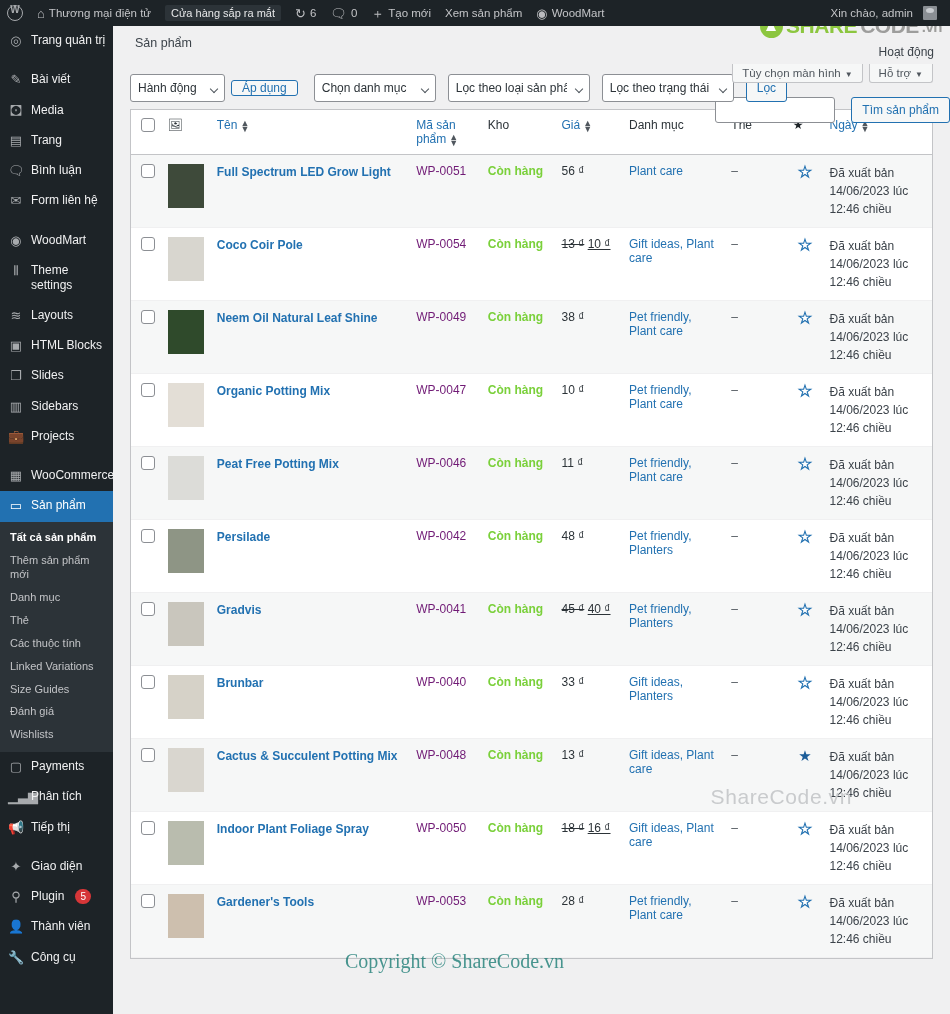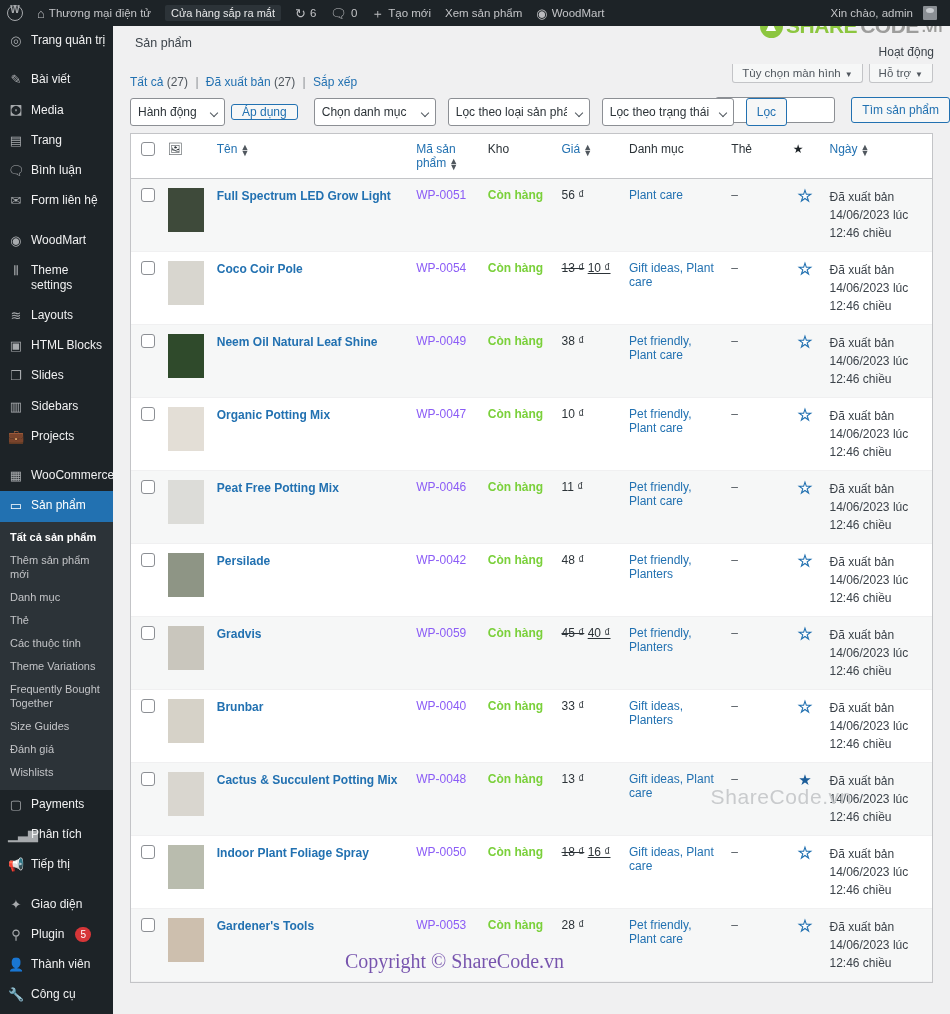--- a/index.html
+++ b/index.html
@@ -140,21 +140,21 @@
   .price-col { width:66px; }
   .cat-col { width:100px; }
   .tag-col { width:60px; }
   .star-col { width:36px; text-align:center; }
   .date-col { width:106px; }
   input[type=checkbox]{
     width:14px;height:14px;border:1px solid #8c8f94;border-radius:3px;background:#fff;
     -webkit-appearance:none;appearance:none;margin:0; vertical-align:top;
   }
   .prod-name { color:#2271b1; font-weight:bold; text-decoration:none; cursor:pointer; line-height:1.4; display:inline-block;}
-  .sku { color:#8b5cf6;margin-left:32px; }
+  .sku { color:#701a75;margin-left:32px; }
   .instock { color:#7ad03a; font-weight:bold; }
   .price .old { text-decoration:line-through; color:#2c3338; }
   .price .new { text-decoration:underline; color:#2c3338; }
   .price .amt { color:#2c3338; }
   .cat a { color:#2271b1; text-decoration:none; cursor:pointer; }
   .dash { color:#50575e; }
   .date-cell { color:#3c434a; line-height:1.5; }
   .thumb { width:36px; height:44px; border:0; display:block; background-size:cover; background-position:center; }
 
   .star {
@@ -167,21 +167,21 @@
   .wm { position:absolute; pointer-events:none; z-index:40; }
   #wm-logo { right:8px; top:14px; display:flex; align-items:center; gap:3px; }
   #wm-logo .lw { font-weight:bold; font-size:21px; letter-spacing:-.5px; }
   #wm-logo .g1 { color:#8cc63f; }
   #wm-logo .g2 { color:#9d9d9c; }
   #wm-logo .g3 { color:#9d9d9c; font-size:15px; }
   .wm-ring { width:23px;height:23px;border-radius:50%;background:#8cc63f;position:relative; }
   .wm-ring:after{content:"";position:absolute;left:6px;top:5px;width:0;height:0;
     border-left:5px solid transparent;border-right:5px solid transparent;border-bottom:11px solid #fff;}
   #wm-mid { right:98px; top:785px; color:#c9cbcd; font-size:21px; letter-spacing:.6px; }
-  #wm-big { left:345px; top:950px; color:#4c1d95; font-size:20px; opacity:.75; white-space:nowrap;
+  #wm-big { left:345px; top:950px; color:#0f766e; font-size:20px; opacity:.75; white-space:nowrap;
             font-family:"Liberation Serif", serif; }
 </style>
 </head>
 <body>
 
 <div id="adminbar">
   <div class="ab-item">
     <span class="wp-logo"></span>
   </div>
   <div class="ab-item">
@@ -286,22 +286,21 @@
     <span class="mi-icon">▭</span>
     <span class="mi-label">Sản phẩm</span>
   </div>
 
   <div class="submenu">
     <div class="sub-item current"><span>Tất cả sản phẩm</span></div>
     <div class="sub-item"><span>Thêm sản phẩm mới</span></div>
     <div class="sub-item"><span>Danh mục</span></div>
     <div class="sub-item"><span>Thẻ</span></div>
     <div class="sub-item"><span>Các thuộc tính</span></div>
-    <div class="sub-item"><span>Theme Variations</span></div>
-    <div class="sub-item"><span>Frequently Bought Together</span></div>
+    <div class="sub-item"><span>Linked Variations</span></div>
     <div class="sub-item"><span>Size Guides</span></div>
     <div class="sub-item"><span>Đánh giá</span></div>
     <div class="sub-item"><span>Wishlists</span></div>
   </div>
 
   <div class="menu-item">
     <span class="mi-icon">▢</span>
     <span class="mi-label">Payments</span>
   </div>
   <div class="menu-item">
@@ -345,29 +344,20 @@
       <span>Tùy chọn màn hình</span><span class="caret">▼</span>
     </div>
     <div class="meta-btn">
       <span>Hỗ trợ</span><span class="caret">▼</span>
     </div>
   </div>
 
   <div class="wrap">
 
 
-    <div class="subsubsub">
-      <a class="cur">Tất cả</a>
-      <span class="cnt">(27)</span>
-      <span class="sep">|</span>
-      <a>Đã xuất bản</a>
-      <span class="cnt">(27)</span>
-      <span class="sep">|</span>
-      <a>Sắp xếp</a>
-    </div>
 
     <div id="search-box">
       <input id="search-input" type="text" placeholder="" style="">
       <button class="btn-secondary">Tìm sản phẩm</button>
     </div>
 
     <div class="tablenav">
       <span class="select-wrap">
         <select class="wp-select" style="width:95px">
           <option>Hành động</option>
@@ -513,21 +503,21 @@
             <td class="tag-col dash">–</td>
             <td class="star-col"><span class="star">★</span></td>
             <td class="date-col date-cell"><span>Đã xuất bản</span><br><span>14/06/2023 lúc 12:46 chiều</span></td>
           </tr>
           <tr class="alt">
             <td class="cb-col"><input type="checkbox" style=""></td>
             <td class="thumb-col">
               <span class="thumb" style="background-color:#c9c6bd"></span>
             </td>
             <td class="name-col"><a class="prod-name">Gradvis</a></td>
-            <td class="sku-col sku">WP-0059</td>
+            <td class="sku-col sku">WP-0041</td>
             <td class="stock-col"><span class="instock">Còn hàng</span></td>
             <td class="price-col price"><span class="old">45 ₫</span> <span class="new">40 ₫</span></td>
             <td class="cat-col cat"><a>Pet friendly, Planters</a></td>
             <td class="tag-col dash">–</td>
             <td class="star-col"><span class="star">★</span></td>
             <td class="date-col date-cell"><span>Đã xuất bản</span><br><span>14/06/2023 lúc 12:46 chiều</span></td>
           </tr>
           <tr class="">
             <td class="cb-col"><input type="checkbox" style=""></td>
             <td class="thumb-col">

